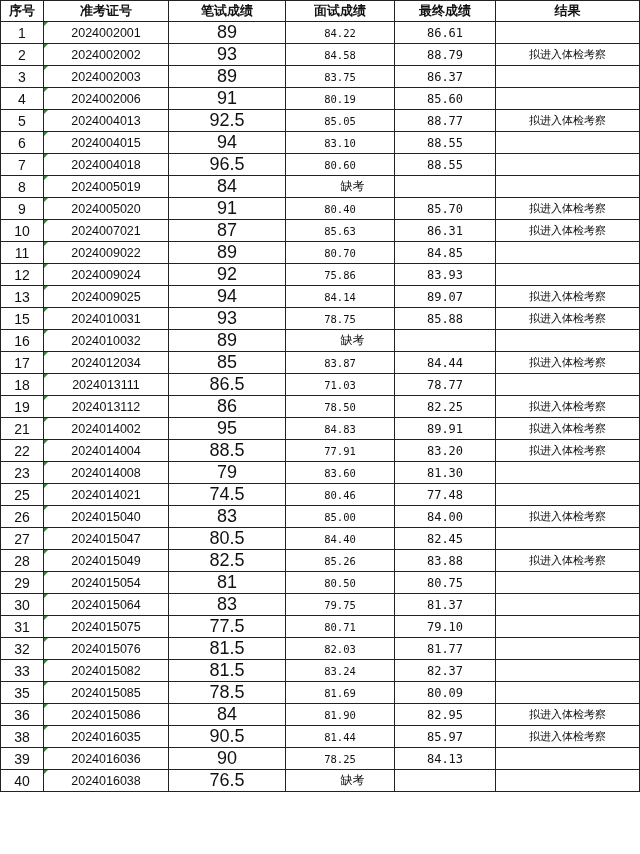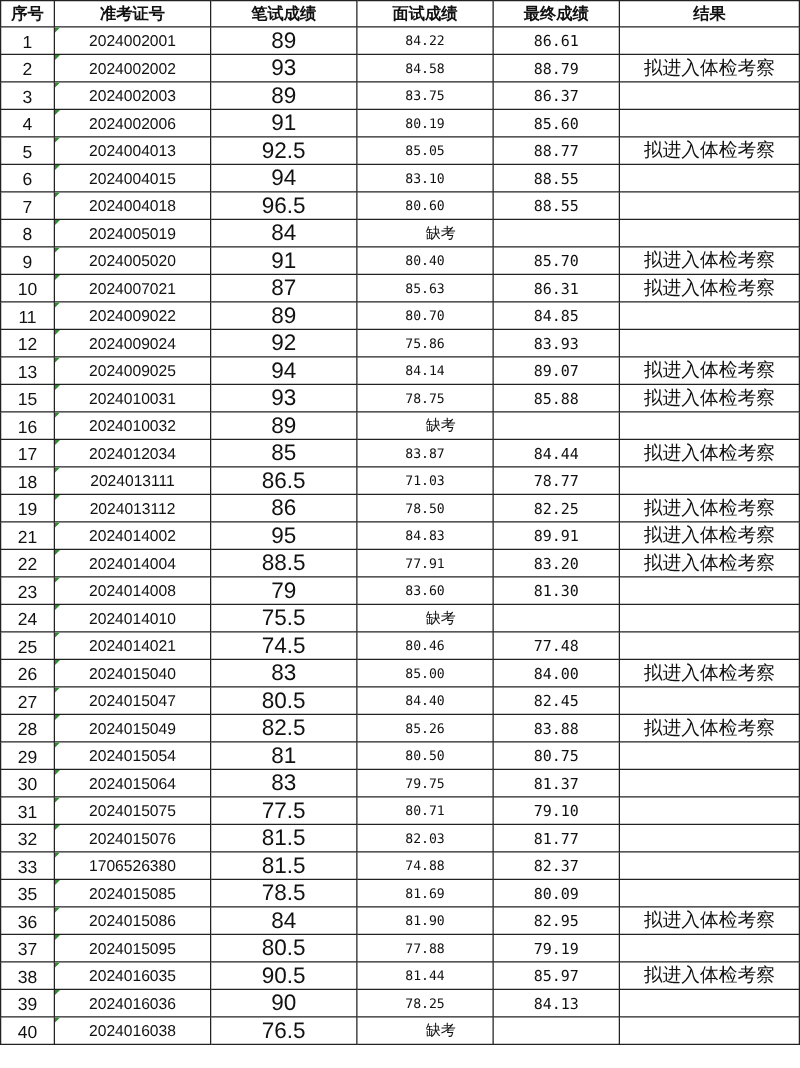--- a/index.html
+++ b/index.html
@@ -39,21 +39,21 @@
     position: absolute;
     left: 0; top: 0;
     width: 0; height: 0;
     border-top: 4px solid #2e8b2e;
     border-right: 4px solid transparent;
   }
   td.c-written { font-family: "Liberation Sans", sans-serif; font-size: 18px; }
   td.c-interview { font-family: "DejaVu Sans Mono", monospace; font-size: 10.5px; text-align: left; padding-left: 22px; }
   td.c-interview.absent { font-family: "DejaVu Sans", sans-serif; font-size: 12px; padding-left: 25px; }
   td.c-final { font-family: "DejaVu Sans Mono", monospace; font-size: 12px; text-align: left; padding-left: 28px; margin-left: 14px; }
-  td.c-result { font-size: 15px; }
+  td.c-result { font-size: 11px; }
 </style>
 </head>
 <body>
 
 <table class="score-table">
   <thead>
     <tr>
       <th class="c-idx">序号</th>
       <th class="c-id">准考证号</th>
       <th class="c-written">笔试成绩</th>
@@ -225,28 +225,20 @@
       </tr>
       <tr>
         <td class="c-idx">23</td>
         <td class="c-id">2024014008</td>
         <td class="c-written">79</td>
         <td class="c-interview">83.60</td>
         <td class="c-final">81.30</td>
         <td class="c-result"></td>
       </tr>
       <tr>
-        <td class="c-idx">24</td>
-        <td class="c-id">2024014010</td>
-        <td class="c-written">75.5</td>
-        <td class="c-interview absent">缺考</td>
-        <td class="c-final"></td>
-        <td class="c-result"></td>
-      </tr>
-      <tr>
         <td class="c-idx">25</td>
         <td class="c-id">2024014021</td>
         <td class="c-written">74.5</td>
         <td class="c-interview">80.46</td>
         <td class="c-final">77.48</td>
         <td class="c-result"></td>
       </tr>
       <tr>
         <td class="c-idx">26</td>
         <td class="c-id">2024015040</td>
@@ -298,51 +290,43 @@
       <tr>
         <td class="c-idx">32</td>
         <td class="c-id">2024015076</td>
         <td class="c-written">81.5</td>
         <td class="c-interview">82.03</td>
         <td class="c-final">81.77</td>
         <td class="c-result"></td>
       </tr>
       <tr>
         <td class="c-idx">33</td>
-        <td class="c-id">1706526380</td>
+        <td class="c-id">2024015082</td>
         <td class="c-written">81.5</td>
-        <td class="c-interview">74.88</td>
+        <td class="c-interview">83.24</td>
         <td class="c-final">82.37</td>
         <td class="c-result"></td>
       </tr>
       <tr>
         <td class="c-idx">35</td>
         <td class="c-id">2024015085</td>
         <td class="c-written">78.5</td>
         <td class="c-interview">81.69</td>
         <td class="c-final">80.09</td>
         <td class="c-result"></td>
       </tr>
       <tr>
         <td class="c-idx">36</td>
         <td class="c-id">2024015086</td>
         <td class="c-written">84</td>
         <td class="c-interview">81.90</td>
         <td class="c-final">82.95</td>
         <td class="c-result">拟进入体检考察</td>
       </tr>
       <tr>
-        <td class="c-idx">37</td>
-        <td class="c-id">2024015095</td>
-        <td class="c-written">80.5</td>
-        <td class="c-interview">77.88</td>
-        <td class="c-final">79.19</td>
-        <td class="c-result"></td>
-      </tr>
-      <tr>
         <td class="c-idx">38</td>
         <td class="c-id">2024016035</td>
         <td class="c-written">90.5</td>
         <td class="c-interview">81.44</td>
         <td class="c-final">85.97</td>
         <td class="c-result">拟进入体检考察</td>
       </tr>
       <tr>
         <td class="c-idx">39</td>
         <td class="c-id">2024016036</td>

